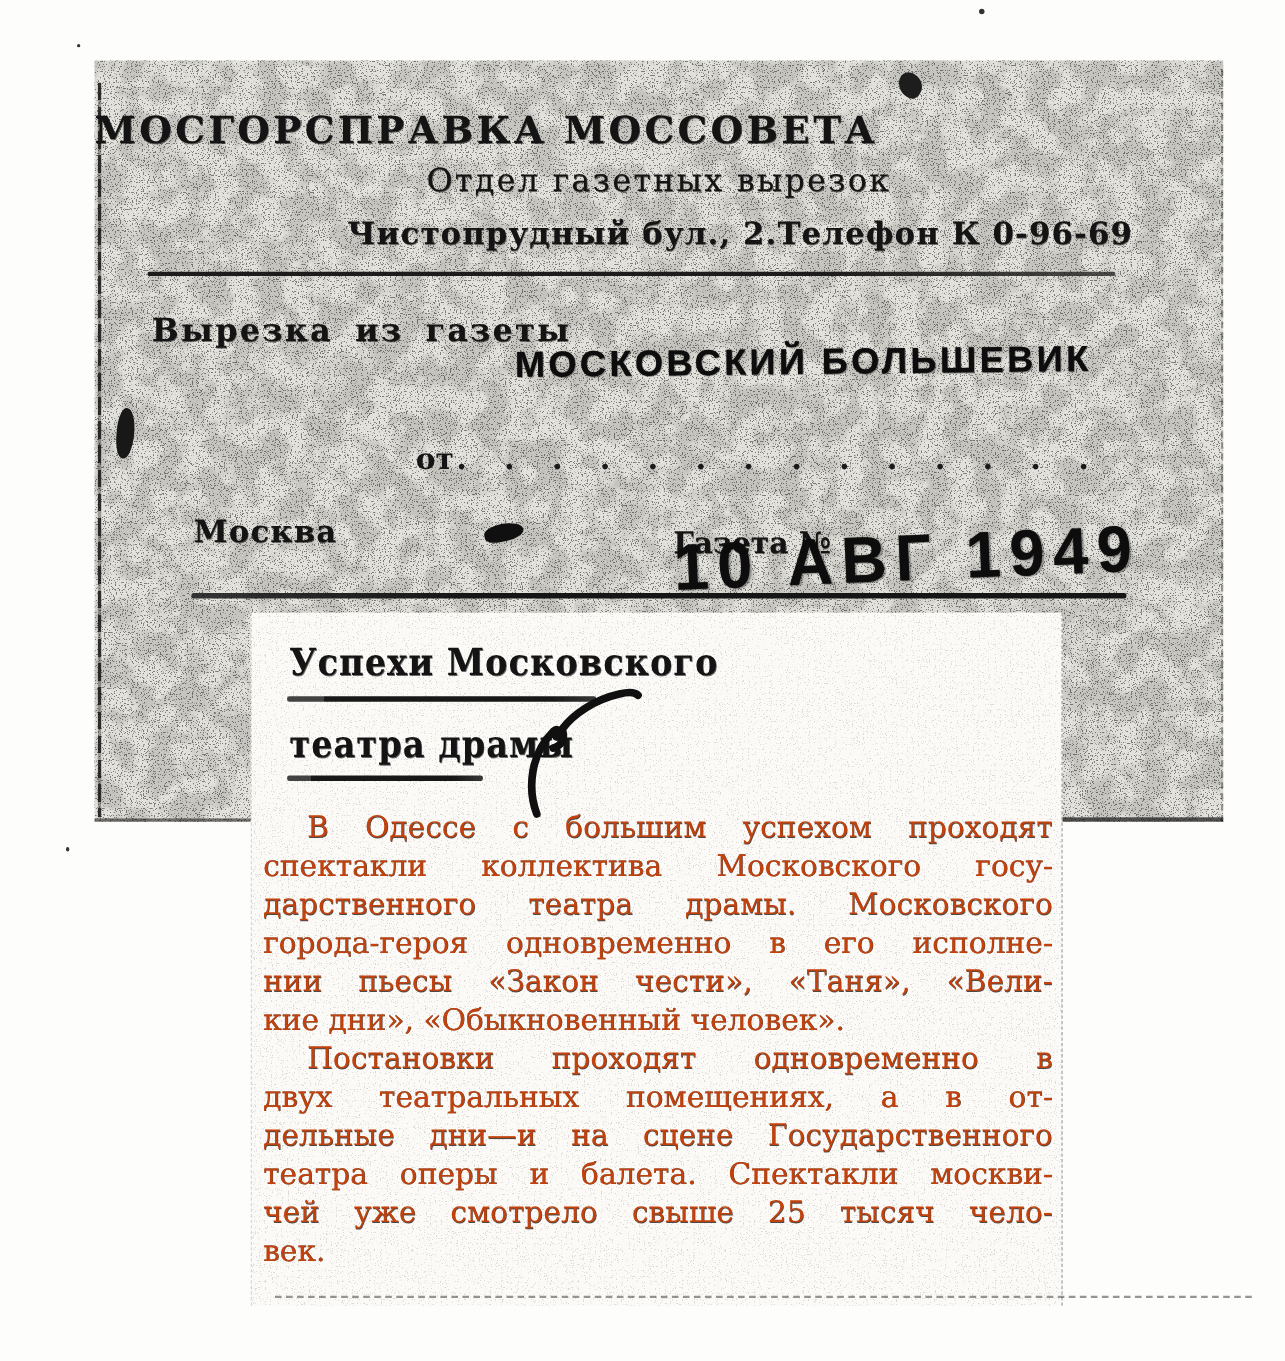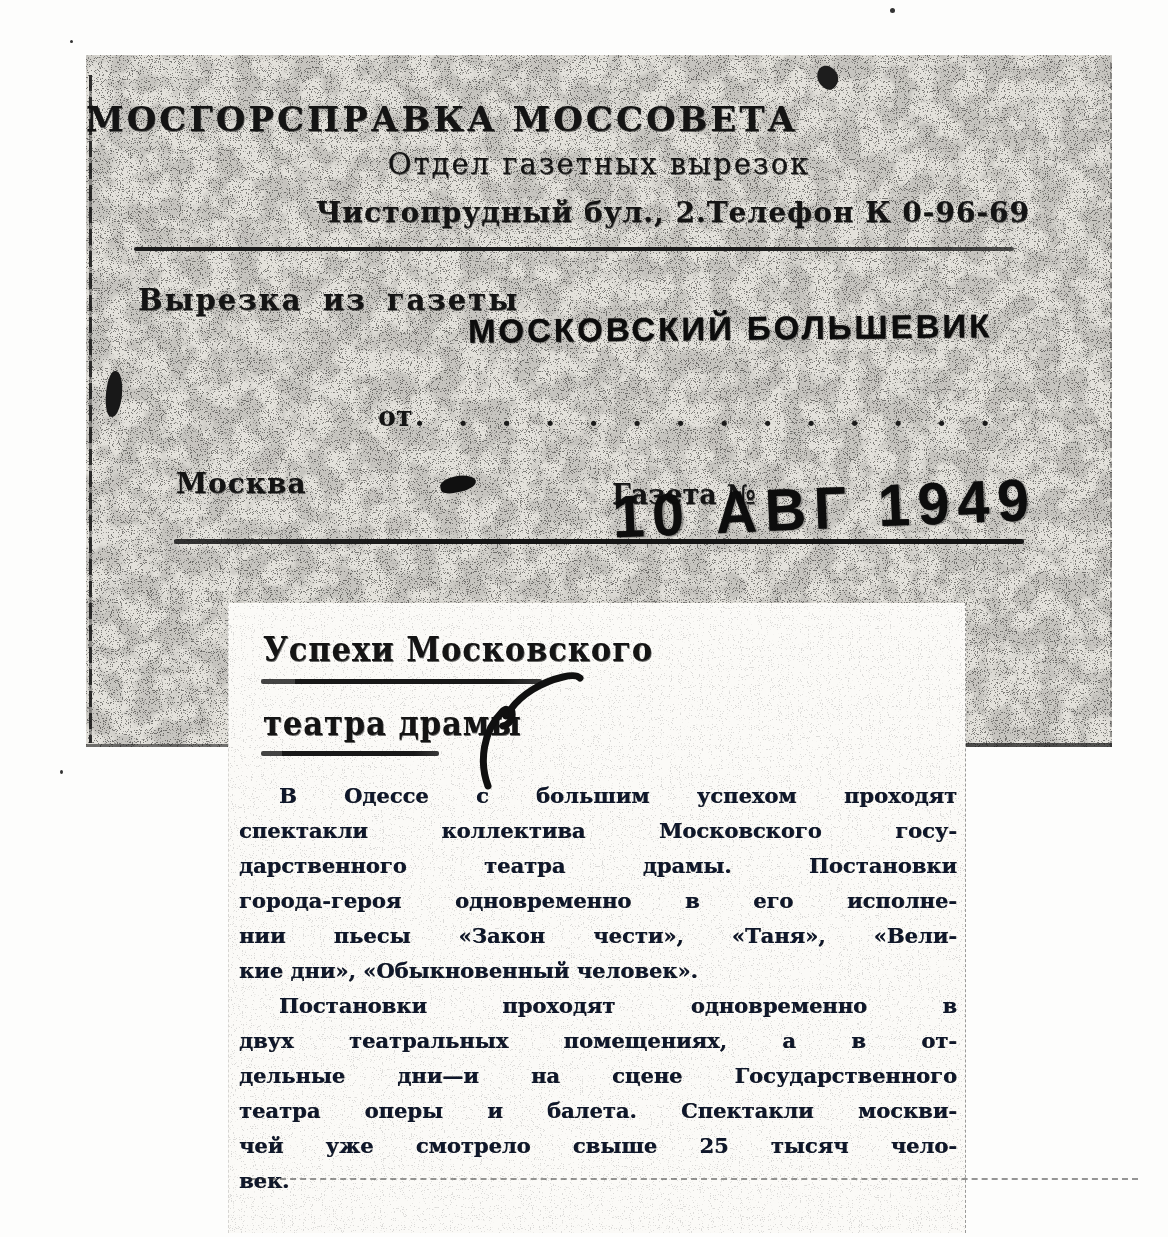--- a/index.html
+++ b/index.html
@@ -92,42 +92,42 @@
   
   .blob-edge { position:absolute; left:20px; top:316px; width:16px; height:46px;
     background:#181818; border-radius:45% 55% 50% 50%; transform:rotate(6deg); }
   .ink-spot { position:absolute; left:354px; top:421px; width:36px; height:16px;
     background:#101010; border-radius:50% 60% 50% 40%; transform:rotate(-12deg); }
   .scribble { position:absolute; left:730px; top:12px; width:23px; height:21px;
     background:#1d1d1d; border-radius:40% 60% 35% 65%; transform:rotate(32deg); }
 
   
   .clipping {
-    position:absolute; left:228px; top:603px; width:738px; height:630px;
+    position:absolute; left:228px; top:557px; width:738px; height:630px;
     background:#fbfaf7;
     border-right:1px dashed rgba(60,60,60,.5);
     border-left:1px dashed rgba(60,60,60,.2);
   }
   .hl {
     position:absolute; left:34px;
     font-size:34px; font-weight:bold; letter-spacing:1px; white-space:nowrap;
     transform:scaleX(.9); transform-origin:left top;
     text-shadow:0.7px 0.7px 0 rgba(10,10,10,.6);
   }
   .hl1 { top:26px; }
   .hl2 { top:100px; }
   .ul { position:absolute; height:5px; border-radius:2px;
     background:linear-gradient(90deg, rgba(22,22,22,.8) 0 12%, #181818 12% 86%, rgba(22,22,22,.85)); }
   .ul1 { top:76px; left:32px; width:281px; }
   .ul2 { top:148px; left:32px; width:178px; }
   .pen { position:absolute; left:246px; top:66px; width:112px; height:124px; }
 
   .body-col { position:absolute; top:180px; left:10px; width:718px; }
   .bl {
-    height:35px; font-size:21px; font-weight:bold; color:#0f172a;
+    height:35px; font-size:27px; font-weight:normal; color:#c2410c;
     text-align:justify; text-align-last:justify; white-space:nowrap;
     text-shadow:0.45px 0.45px 0 rgba(16,16,16,.75);
   }
   .bl.ind { text-indent:40px; }
   .bl.last { text-align:right; text-align-last:left; }
 
   .bottom-dash {
     position:absolute; left:250px; top:1178px; width:888px; height:0;
     border-top:2px dashed rgba(45,45,45,.5);
   }
@@ -203,21 +203,21 @@
   <div class="ul ul2"></div>
 
   <svg class="pen" viewBox="0 0 112 124" xmlns="http://www.w3.org/2000/svg">
     <path d="M13,117 C4,93 8,62 27,43 C31,39 34,39 31,47" fill="none" stroke="#101010" stroke-width="7" stroke-linecap="round"></path>
     <path d="M28,57 C36,55 39,47 36,40 C46,26 66,13 88,8 C96,6 102,6 105,9" fill="none" stroke="#101010" stroke-width="7" stroke-linecap="round"></path>
   </svg>
 
   <div class="body-col">
     <div class="bl ind">В Одессе с большим успехом проходят</div>
     <div class="bl">спектакли коллектива Московского госу-</div>
-    <div class="bl">дарственного театра драмы. Постановки</div>
+    <div class="bl">дарственного театра драмы. Московского</div>
     <div class="bl">города-героя одновременно в его исполне-</div>
     <div class="bl">нии пьесы «Закон чести», «Таня», «Вели-</div>
     <div class="bl last">кие дни», «Обыкновенный человек».</div>
     <div class="bl ind">Постановки проходят одновременно в</div>
     <div class="bl">двух театральных помещениях, а в от-</div>
     <div class="bl">дельные дни—и на сцене Государственного</div>
     <div class="bl">театра оперы и балета. Спектакли москви-</div>
     <div class="bl">чей уже смотрело свыше 25 тысяч чело-</div>
     <div class="bl last">век.</div>
   </div>

